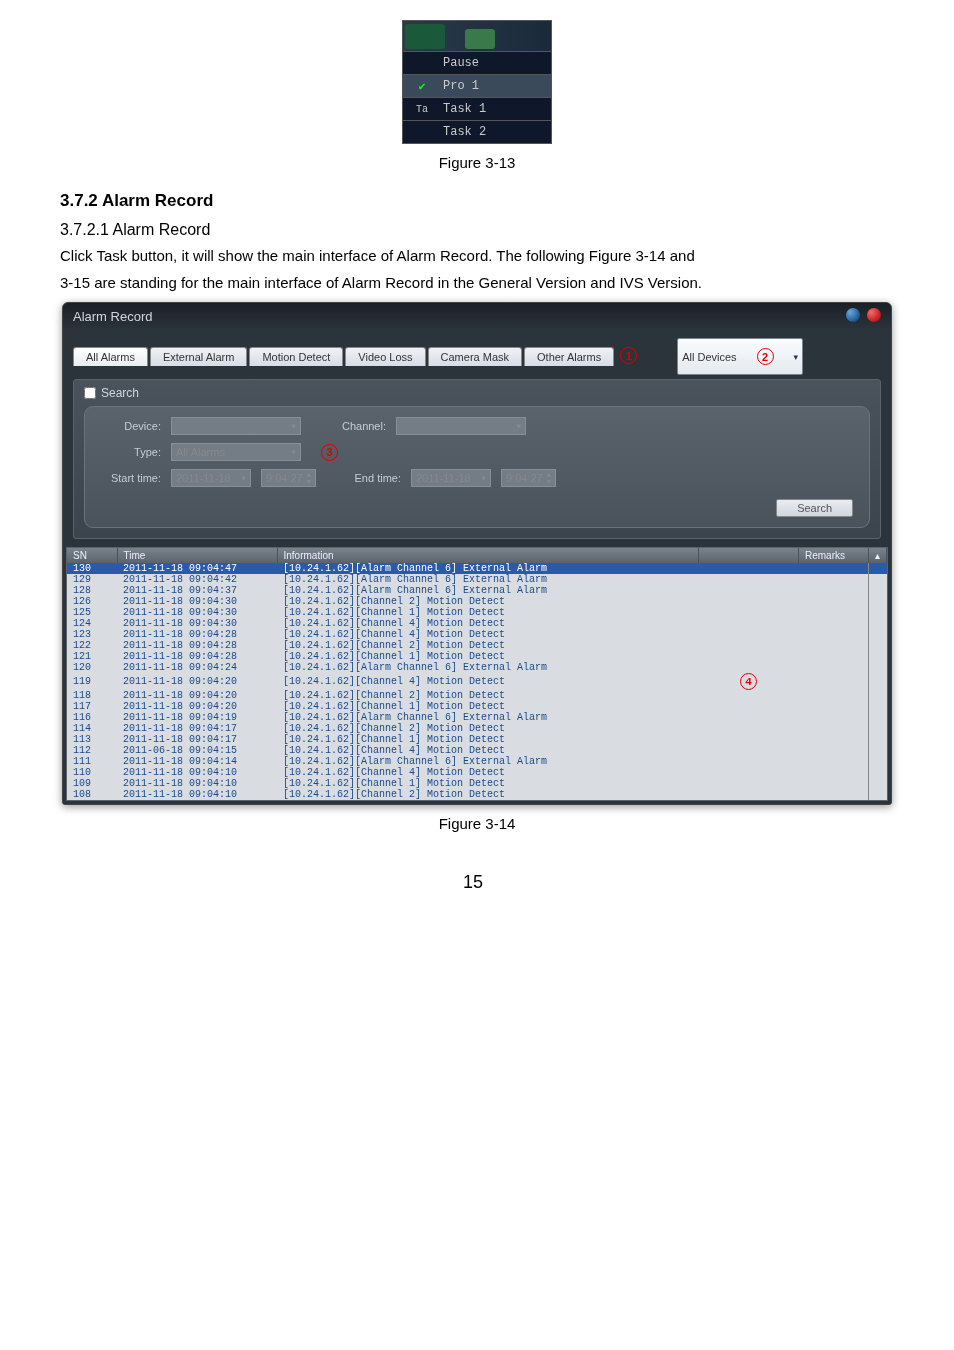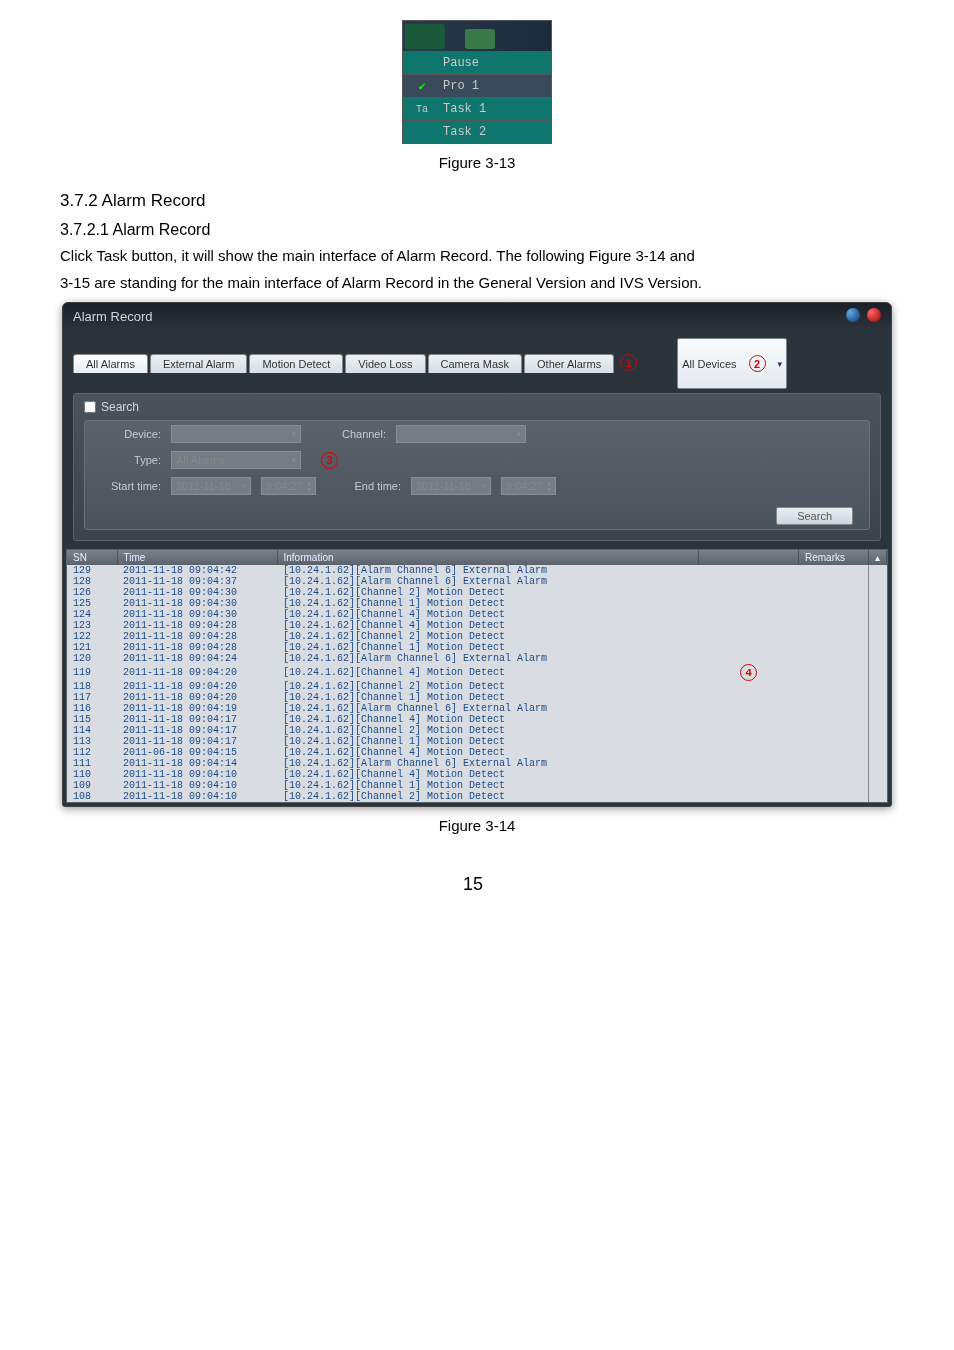--- a/index.html
+++ b/index.html
@@ -28,29 +28,29 @@
     }
     .fig1-blob { width: 40px; height: 25px; background: #1a5a3a; margin-right: 20px; border-radius: 3px;}
     .fig1-blob2 { width: 30px; height: 20px; background: #3a7a4a; border-radius: 3px;}
     .fig1-row {
       display: flex;
       align-items: center;
       padding: 2px 4px;
       color: #ccc;
       font-family: 'Courier New', monospace;
       font-size: 12px;
-      background: #0f766e;
+      background: #0f172a;
       border-top: 1px solid #555;
     }
     .fig1-row.sel { background: #3a4a5a; }
     .fig1-left { width: 30px; display: flex; align-items: center; justify-content: center;}
     .fig1-label { padding: 2px 6px; }
     .check-icon { color: #0f0; font-weight: bold; }
     .figure-caption { text-align: center; margin: 10px 0 20px; font-size: 15px; }
-    h3.numbered { font-weight: normal; font-size: 17px; margin: 16px 0 8px; }
+    h3.numbered { font-weight: bold; font-size: 17px; margin: 16px 0 8px; }
     h4.numbered { font-weight: normal; font-size: 16px; margin: 10px 0 6px; }
     p.body-text { font-size: 15px; line-height: 1.5; margin-bottom: 4px; }
 
     .alarm-window {
       width: 830px;
       margin: 8px auto;
       border: 1px solid #444;
       background: #2b333b;
       border-radius: 6px 6px 3px 3px;
       overflow: hidden;
@@ -86,45 +86,45 @@
     .circle-num {
       display: inline-flex; width: 17px; height: 17px;
       border: 1.5px solid #d00; border-radius: 50%;
       color: #d00; font-size: 11px; align-items: center; justify-content: center;
       font-weight: bold;
       background: transparent;
     }
     .device-dd {
       background: linear-gradient(#fafcfe, #e4e9ef);
       border: 1px solid #7a8591;
-      padding: 16px 4px;
+      padding: 9px 4px;
       font-size: 11px;
       display: inline-flex;
       align-items: center;
-      gap: 12px;
+      gap: 20px;
       color: #333;
       border-radius: 2px;
     }
     .device-dd .arr { color: #236; font-size: 9px;}
     .search-panel {
       margin: 4px 10px 8px;
       background: linear-gradient(#4a525c, #3b434c);
       border: 1px solid #5a626c;
       border-radius: 3px;
       padding: 6px 10px 10px;
       color: #cfd6dd;
       font-size: 12px;
     }
     .search-header { display: flex; align-items: center; gap: 5px; margin-bottom: 6px;}
     .search-header input[type=checkbox]{ width:12px; height:12px;}
     .search-body {
       background: linear-gradient(#5a626c, #4a525c);
       border: 1px solid #6a727c;
-      border-radius: 3px;
-      padding: 4px 16px;
+      border-radius: 9px;
+      padding: 10px 16px;
       color: #aab2bb;
     }
     .search-row { display: flex; align-items: center; gap: 10px; margin-bottom: 8px;}
     .search-row .lbl { width: 60px; text-align: right; color: #c5ccD3; font-size: 11px;}
     .search-row .lbl2 { width: 55px; text-align: right; color: #c5ccD3; font-size: 11px; margin-left: 20px;}
     .search-row .fld {
       background: #747c86; border: 1px solid #868e98; height: 18px; width: 130px;
       font-size: 11px; color: #555; padding: 0 4px; display: inline-flex; align-items: center;
     }
     .search-row .fld.dis { color: #888; }
@@ -277,20 +277,28 @@
         <tr>
           <th>SN</th>
           <th>Time</th>
           <th>Information</th>
           <th style="width:90px;"></th>
           <th style="width:70px;">Remarks</th>
           <th class="scroll-ind" style="text-align:center;">▴</th>
         </tr>
       </thead>
       <tbody id="log-rows">
+          <tr class="hl">
+            <td class="sn">130</td>
+            <td class="tm">2011-11-18 09:04:47</td>
+            <td>[10.24.1.62][Alarm Channel 6] External Alarm</td>
+            <td class="circle4-cell"></td>
+            <td></td>
+            <td class="scroll-ind"></td>
+          </tr>
           <tr>
             <td class="sn">129</td>
             <td class="tm">2011-11-18 09:04:42</td>
             <td>[10.24.1.62][Alarm Channel 6] External Alarm</td>
             <td class="circle4-cell"></td>
             <td></td>
             <td class="scroll-ind"></td>
           </tr>
           <tr>
             <td class="sn">128</td>
@@ -382,28 +390,20 @@
           </tr>
           <tr>
             <td class="sn">116</td>
             <td class="tm">2011-11-18 09:04:19</td>
             <td>[10.24.1.62][Alarm Channel 6] External Alarm</td>
             <td class="circle4-cell"></td>
             <td></td>
             <td class="scroll-ind"></td>
           </tr>
           <tr>
-            <td class="sn">115</td>
-            <td class="tm">2011-11-18 09:04:17</td>
-            <td>[10.24.1.62][Channel 4] Motion Detect</td>
-            <td class="circle4-cell"></td>
-            <td></td>
-            <td class="scroll-ind"></td>
-          </tr>
-          <tr>
             <td class="sn">114</td>
             <td class="tm">2011-11-18 09:04:17</td>
             <td>[10.24.1.62][Channel 2] Motion Detect</td>
             <td class="circle4-cell"></td>
             <td></td>
             <td class="scroll-ind"></td>
           </tr>
           <tr>
             <td class="sn">113</td>
             <td class="tm">2011-11-18 09:04:17</td>

